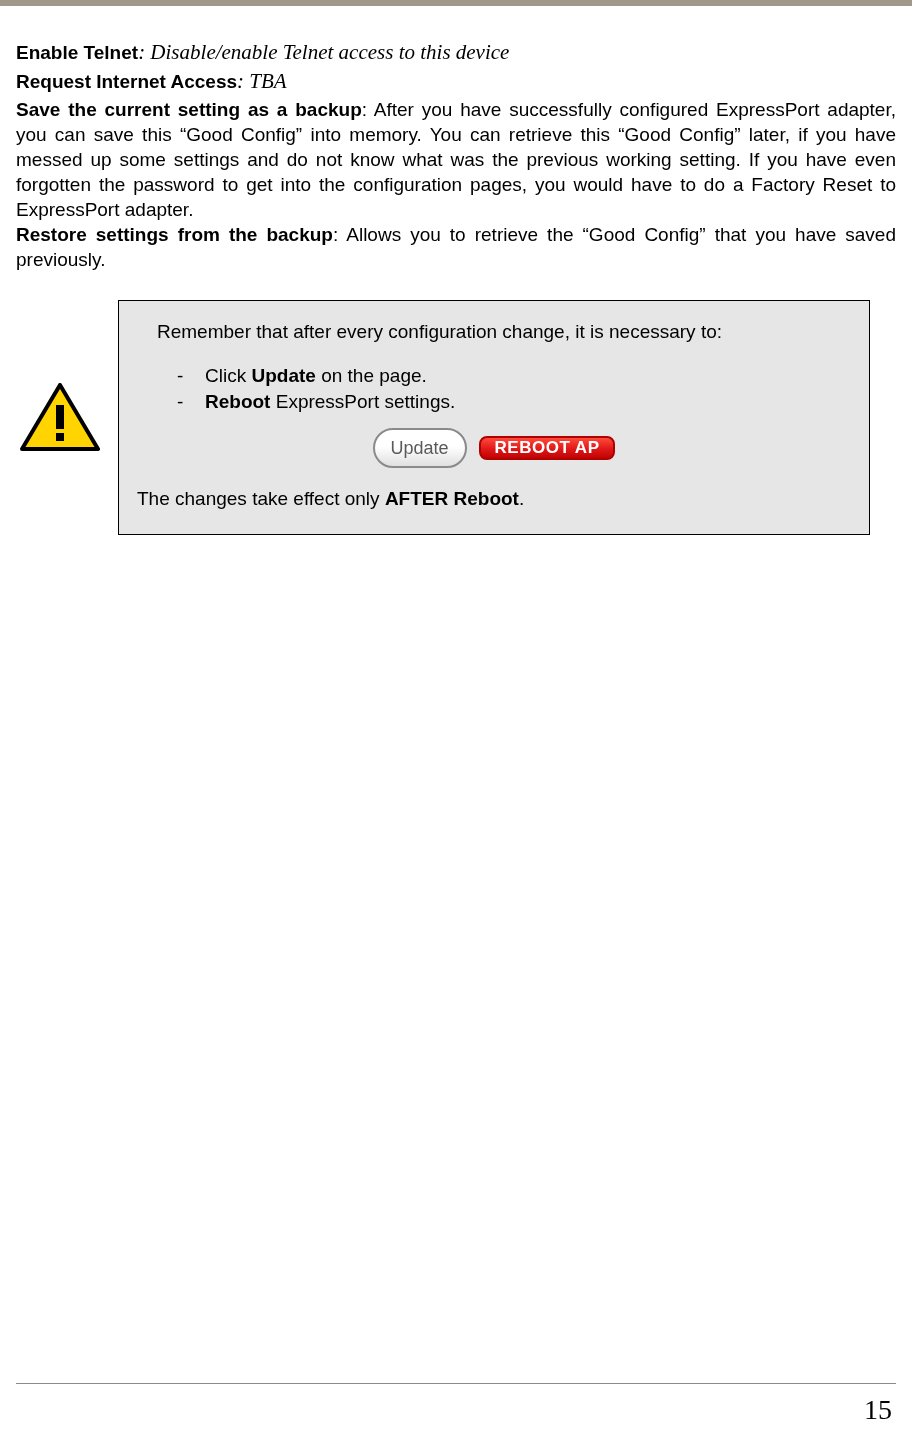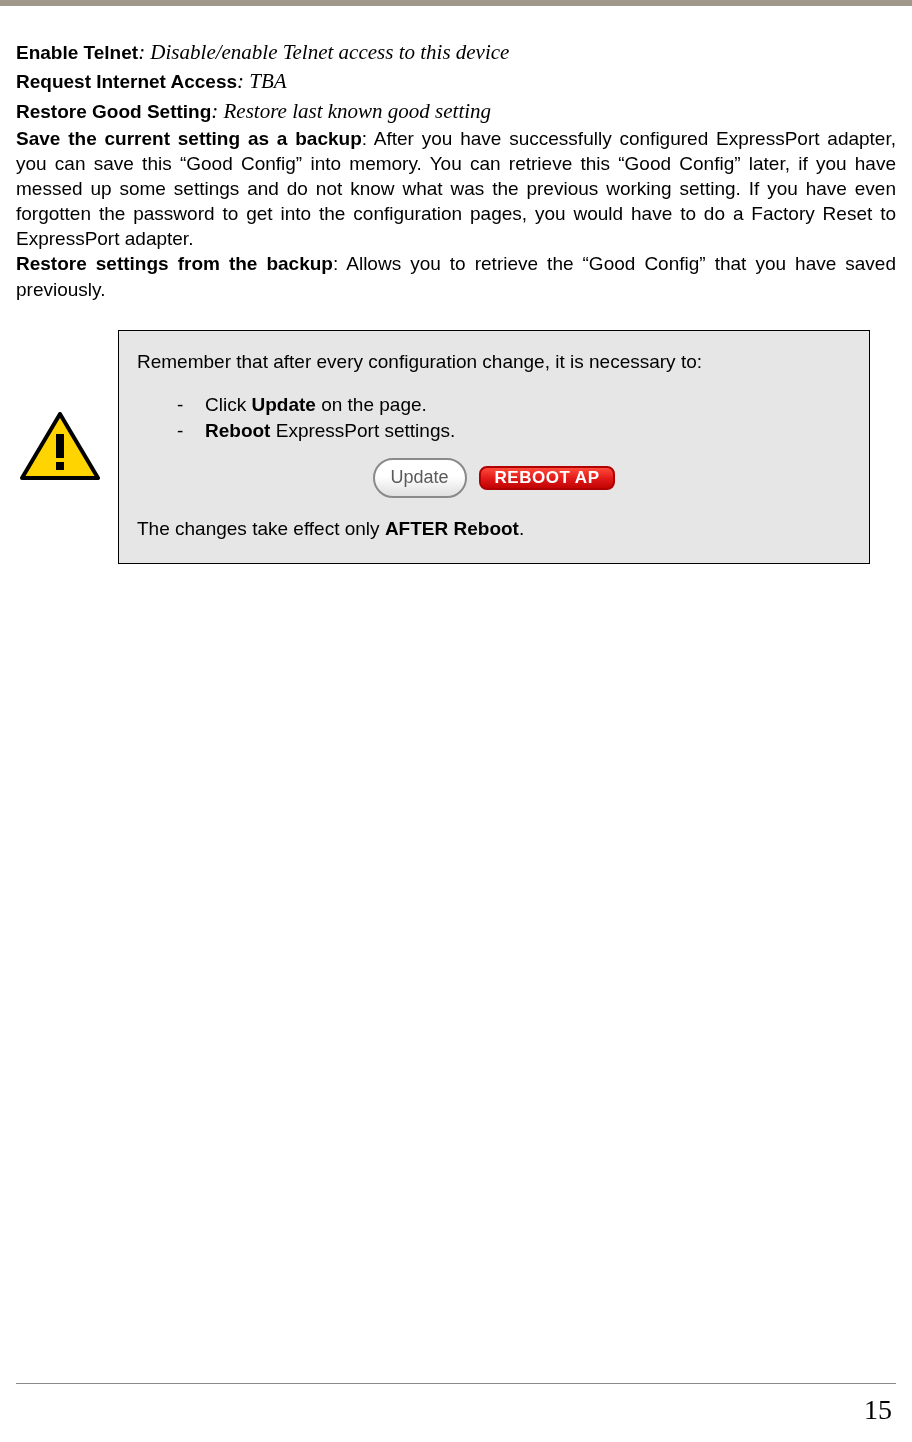--- a/index.html
+++ b/index.html
@@ -63,20 +63,21 @@
       background: #e6e6e6;
       padding: 18px 18px 22px 18px;
       flex: 0 0 auto;
       width: 752px;
       font-family: Arial, Helvetica, sans-serif;
       font-size: 19px;
       line-height: 1.35;
     }
     .note-box .lead {
       margin-bottom: 18px;
+      margin-left: 20px;
     }
     .note-list {
       list-style: none;
       margin-bottom: 14px;
       padding-left: 40px;
     }
     .note-list li {
       position: relative;
       padding-left: 28px;
     }
@@ -149,23 +150,20 @@
 <div class="content">
 
   <div class="line">
     <span class="term">Enable Telnet</span><span class="desc">: Disable/enable Telnet access to this device</span>
   </div>
 
   <div class="line">
     <span class="term">Request Internet Access</span><span class="desc">: TBA</span>
   </div>
 
-  <div class="line">
-    <span class="term">Restore Good Setting</span><span class="desc">: Restore last known good setting</span>
-  </div>
 
   <div class="body-text">
     <span class="term">Save the current setting as a backup</span><span>: After you have successfully configured ExpressPort adapter, you can save this “Good Config” into memory. You can retrieve this “Good Config” later, if you have messed up some settings and do not know what was the previous working setting. If you have even forgotten the password to get into the configuration pages, you would have to do a Factory Reset to ExpressPort adapter.</span>
   </div>
 
   <div class="body-text">
     <span class="term">Restore settings from the backup</span><span>: Allows you to retrieve the “Good Config” that you have saved previously.</span>
   </div>
 
   <div class="note-row">

